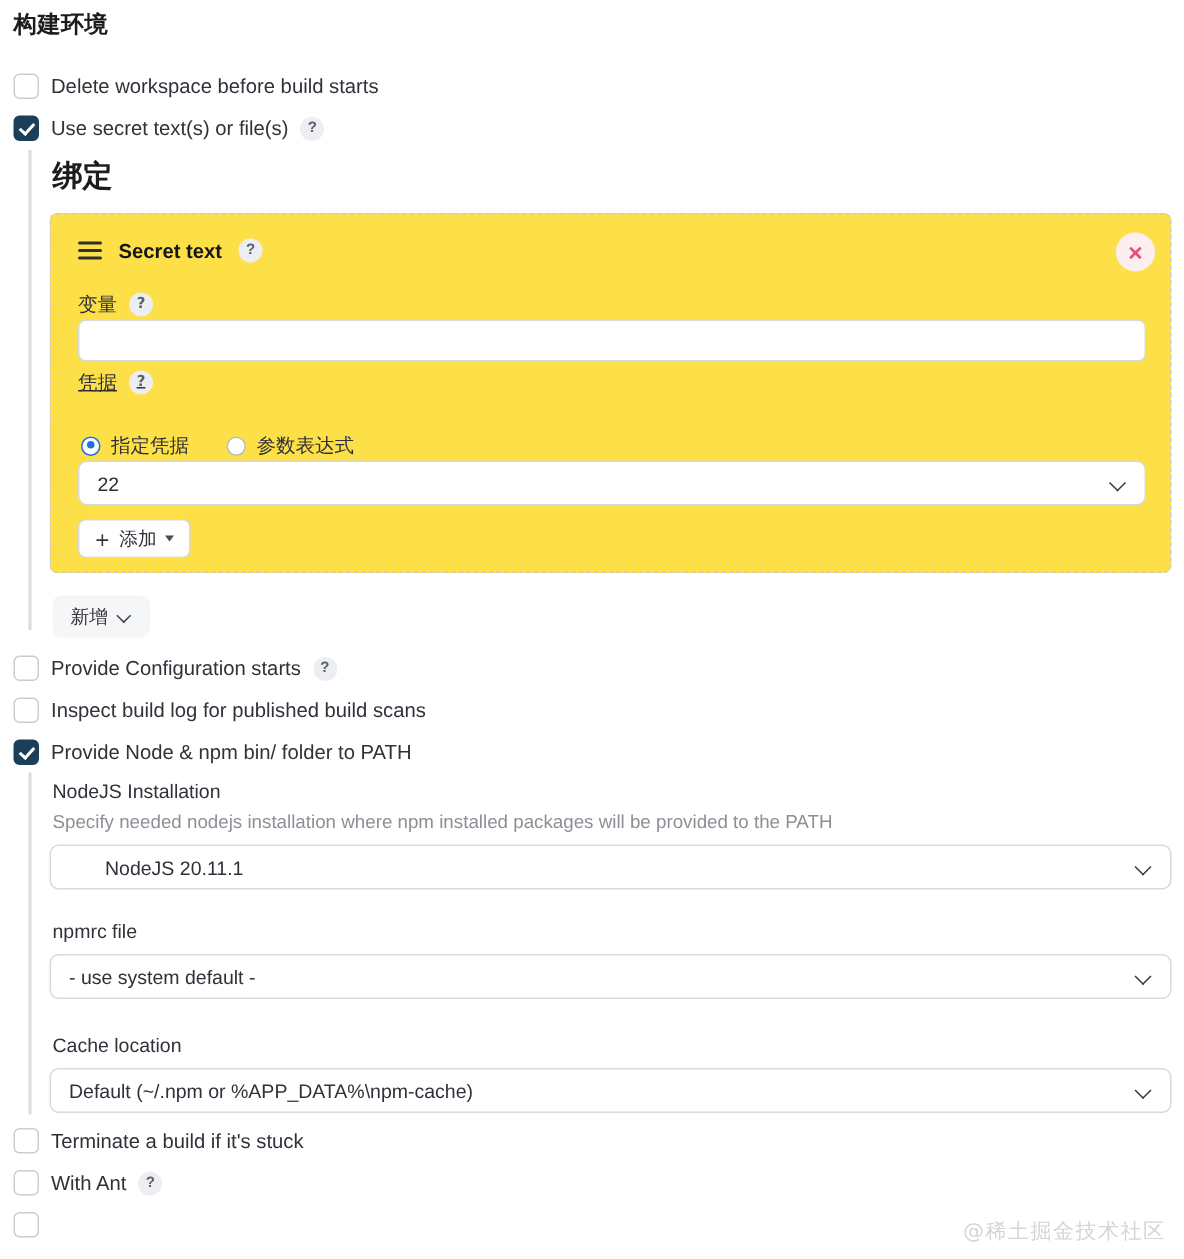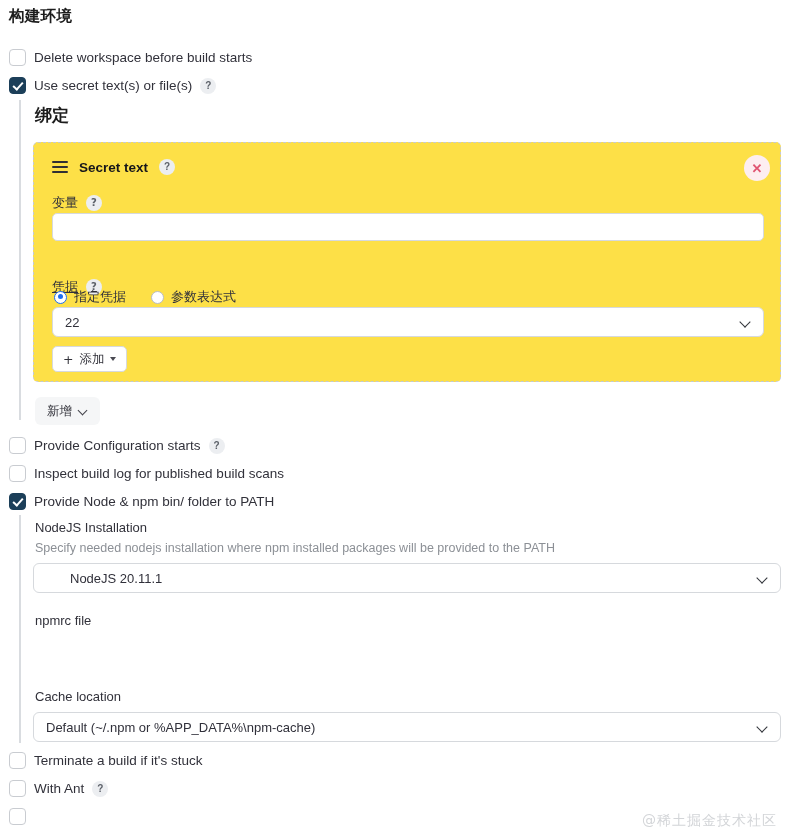--- a/index.html
+++ b/index.html
@@ -84,21 +84,21 @@
   .guide {
     position: absolute;
     width: 1.5px;
     background: #d9dce0;
   }
 
   
   .binding-title {
     position: absolute;
     left: 35px; top: 104px;
-    font-size: 17px;
+    font-size: 20px;
     font-weight: 700;
     color: #1c1c1c;
     font-family: Liberation Serif, serif;
   }
 
   
   .dashed-panel {
     position: absolute;
     left: 33px; top: 142px;
     width: 748px; height: 240px;
@@ -322,21 +322,21 @@
     </div>
 
     <button class="close-btn">✕</button>
 
     <div class="field-label" style="left:18px; top:51px;">
       <span>变量</span>
       <span class="help">?</span>
     </div>
     <input class="text-input" style="left: 18px; top: 70px; width: 712px;" value="">
 
-    <div class="field-label" style="left:18px; top:135px;text-decoration:underline;">
+    <div class="field-label" style="left:18px; top:103px;text-decoration:underline;">
       <span>凭据</span>
       <span class="help">?</span>
     </div>
 
     <div class="radio-row" style="left:20px; top:145px;">
       <span class="radio on"></span>
       <span>指定凭据</span>
       <span class="radio-gap"></span>
       <span class="radio"></span>
       <span>参数表达式</span>
@@ -379,20 +379,24 @@
 
   <div class="plain-label" style="left:35px; top:520px;">NodeJS Installation</div>
   <div class="muted-desc" style="left:35px; top:541px;">Specify needed nodejs installation where npm installed packages will be provided to the PATH</div>
 
   <div class="select" style="left:33px; top:563px; width:748px;padding-left:36px;">
     <span class="val">NodeJS 20.11.1</span>
     <span class="chev"></span>
   </div>
 
   <div class="plain-label" style="left:35px; top:613px;">npmrc file</div>
+  <div class="select" style="left:33px; top:636px; width:748px;">
+    <span class="val">- use system default -</span>
+    <span class="chev"></span>
+  </div>
 
   <div class="plain-label" style="left:35px; top:689px;">Cache location</div>
   <div class="select" style="left:33px; top:712px; width:748px;">
     <span class="val">Default (~/.npm or %APP_DATA%\npm-cache)</span>
     <span class="chev"></span>
   </div>
 
   <div class="cb-row" style="top:752px;">
     <span class="cbox"></span>
     <span class="cb-label">Terminate a build if it's stuck</span>

